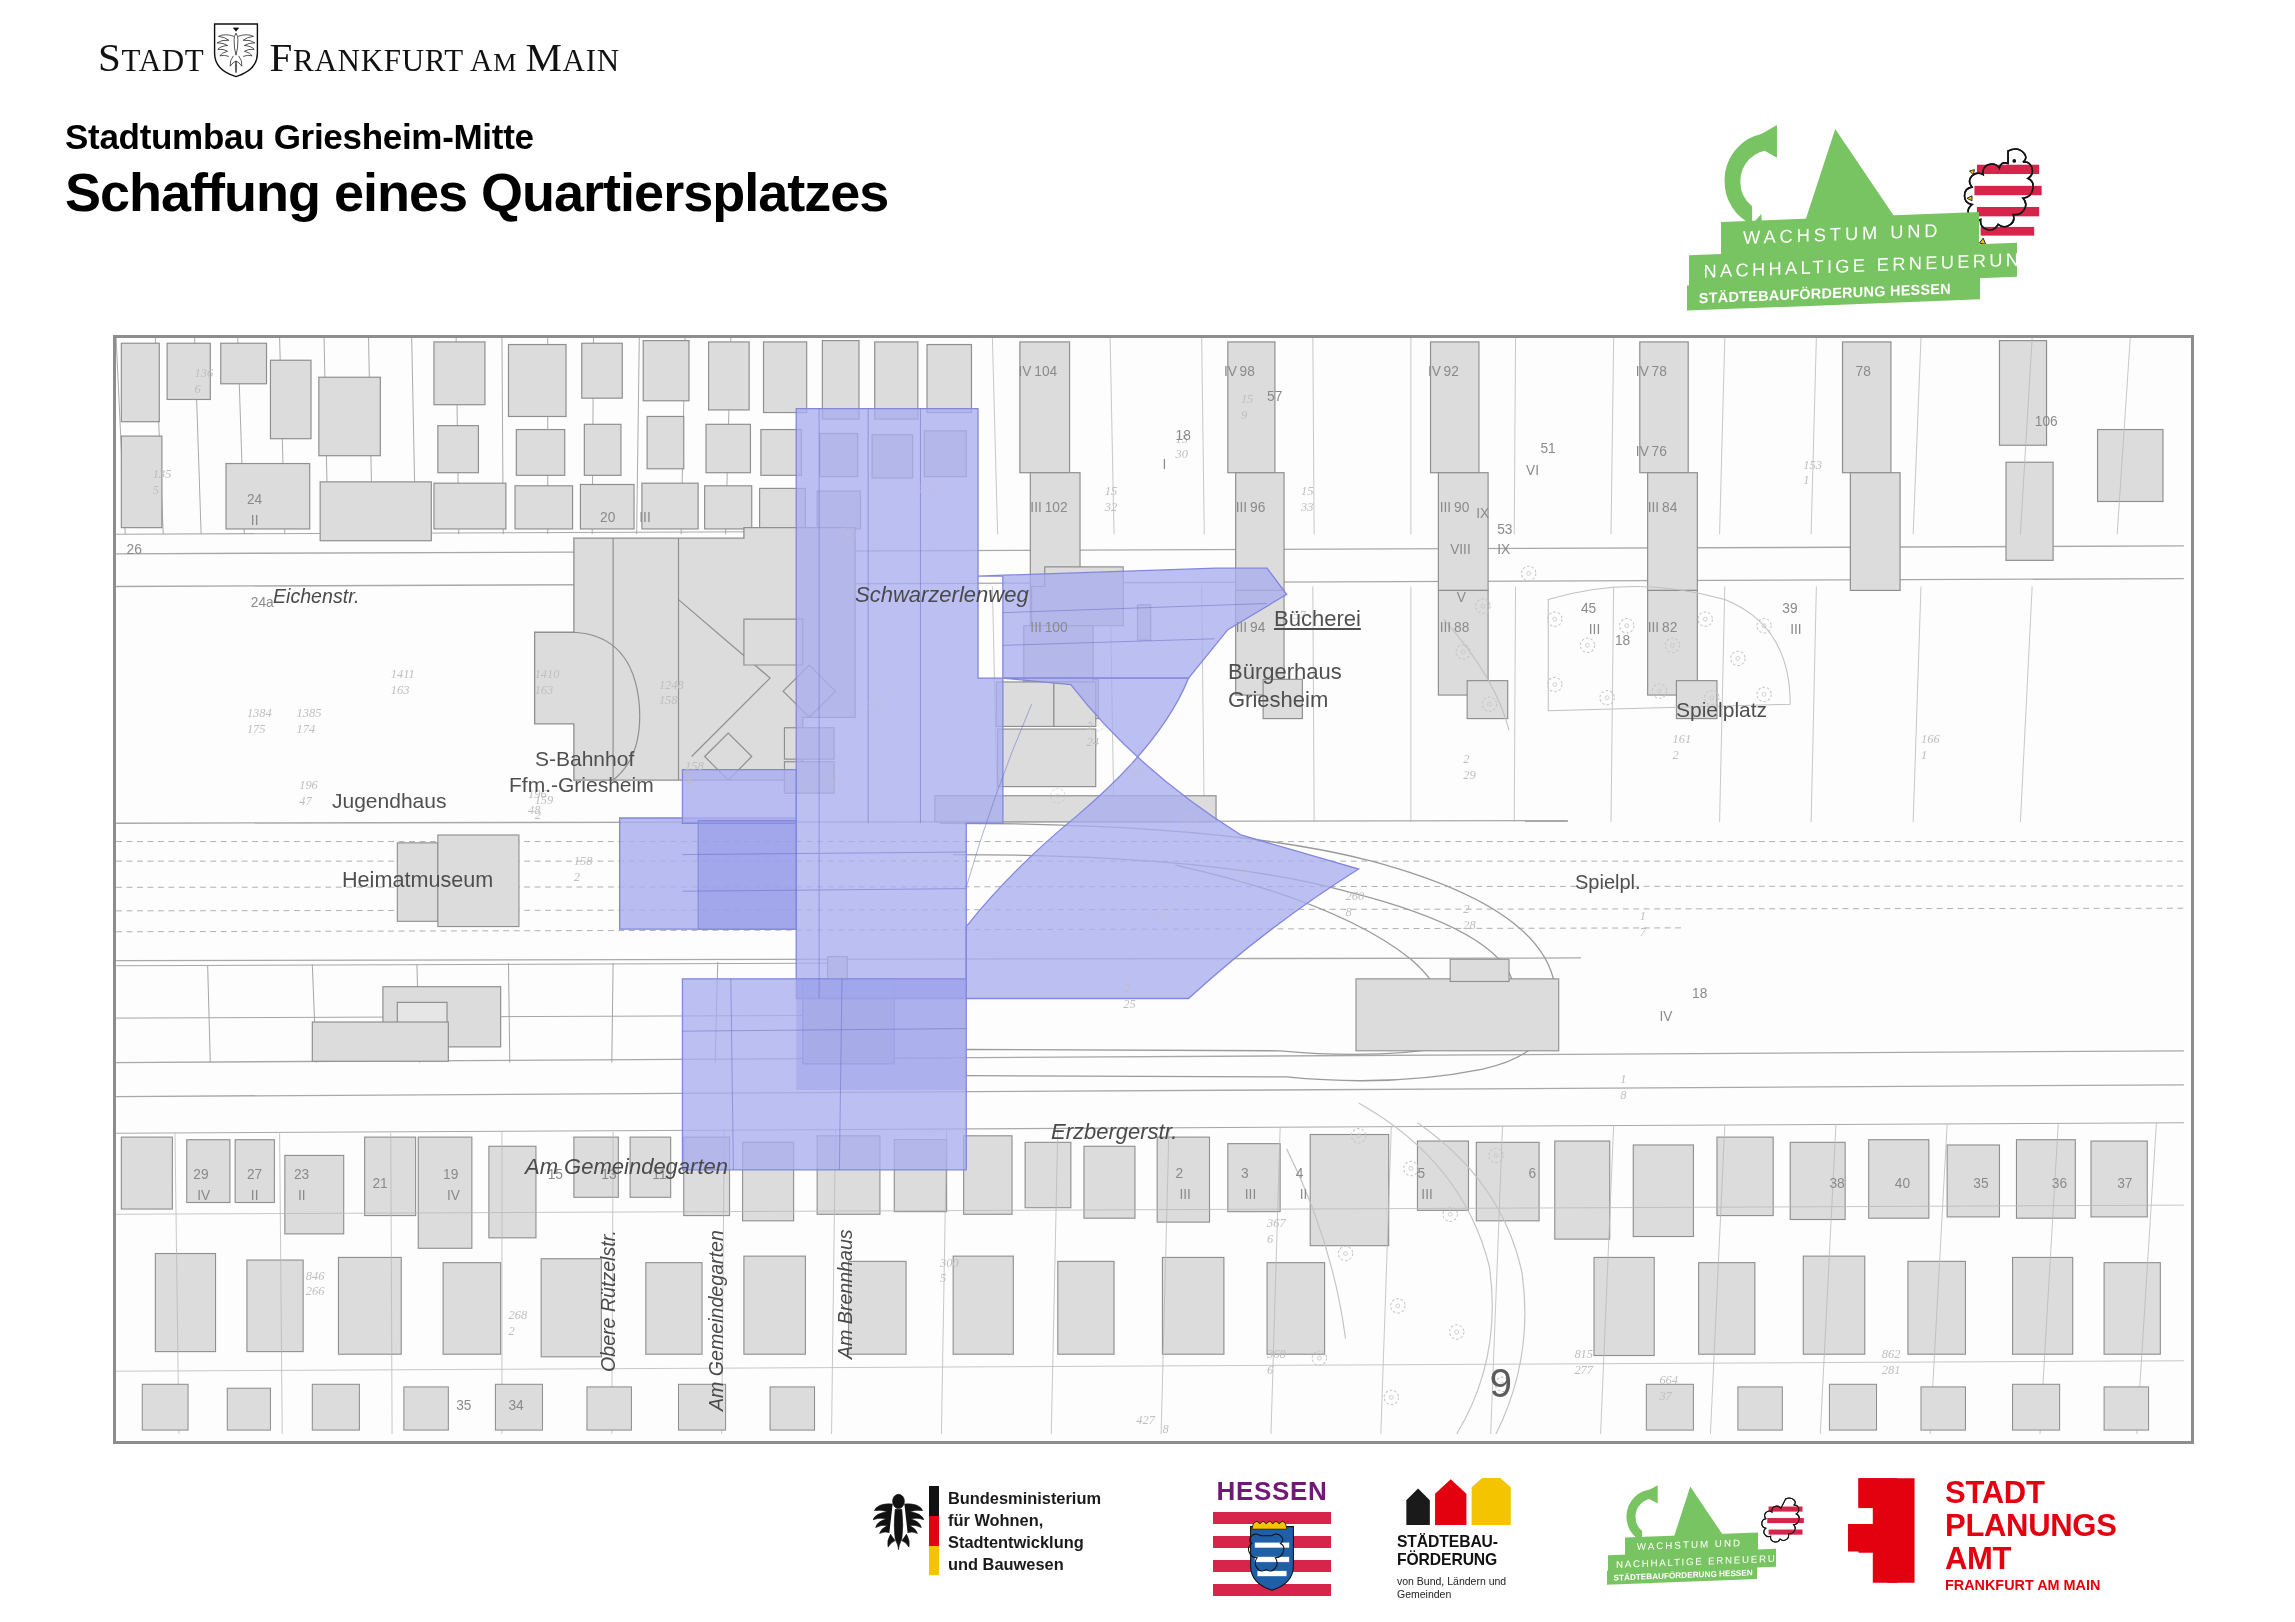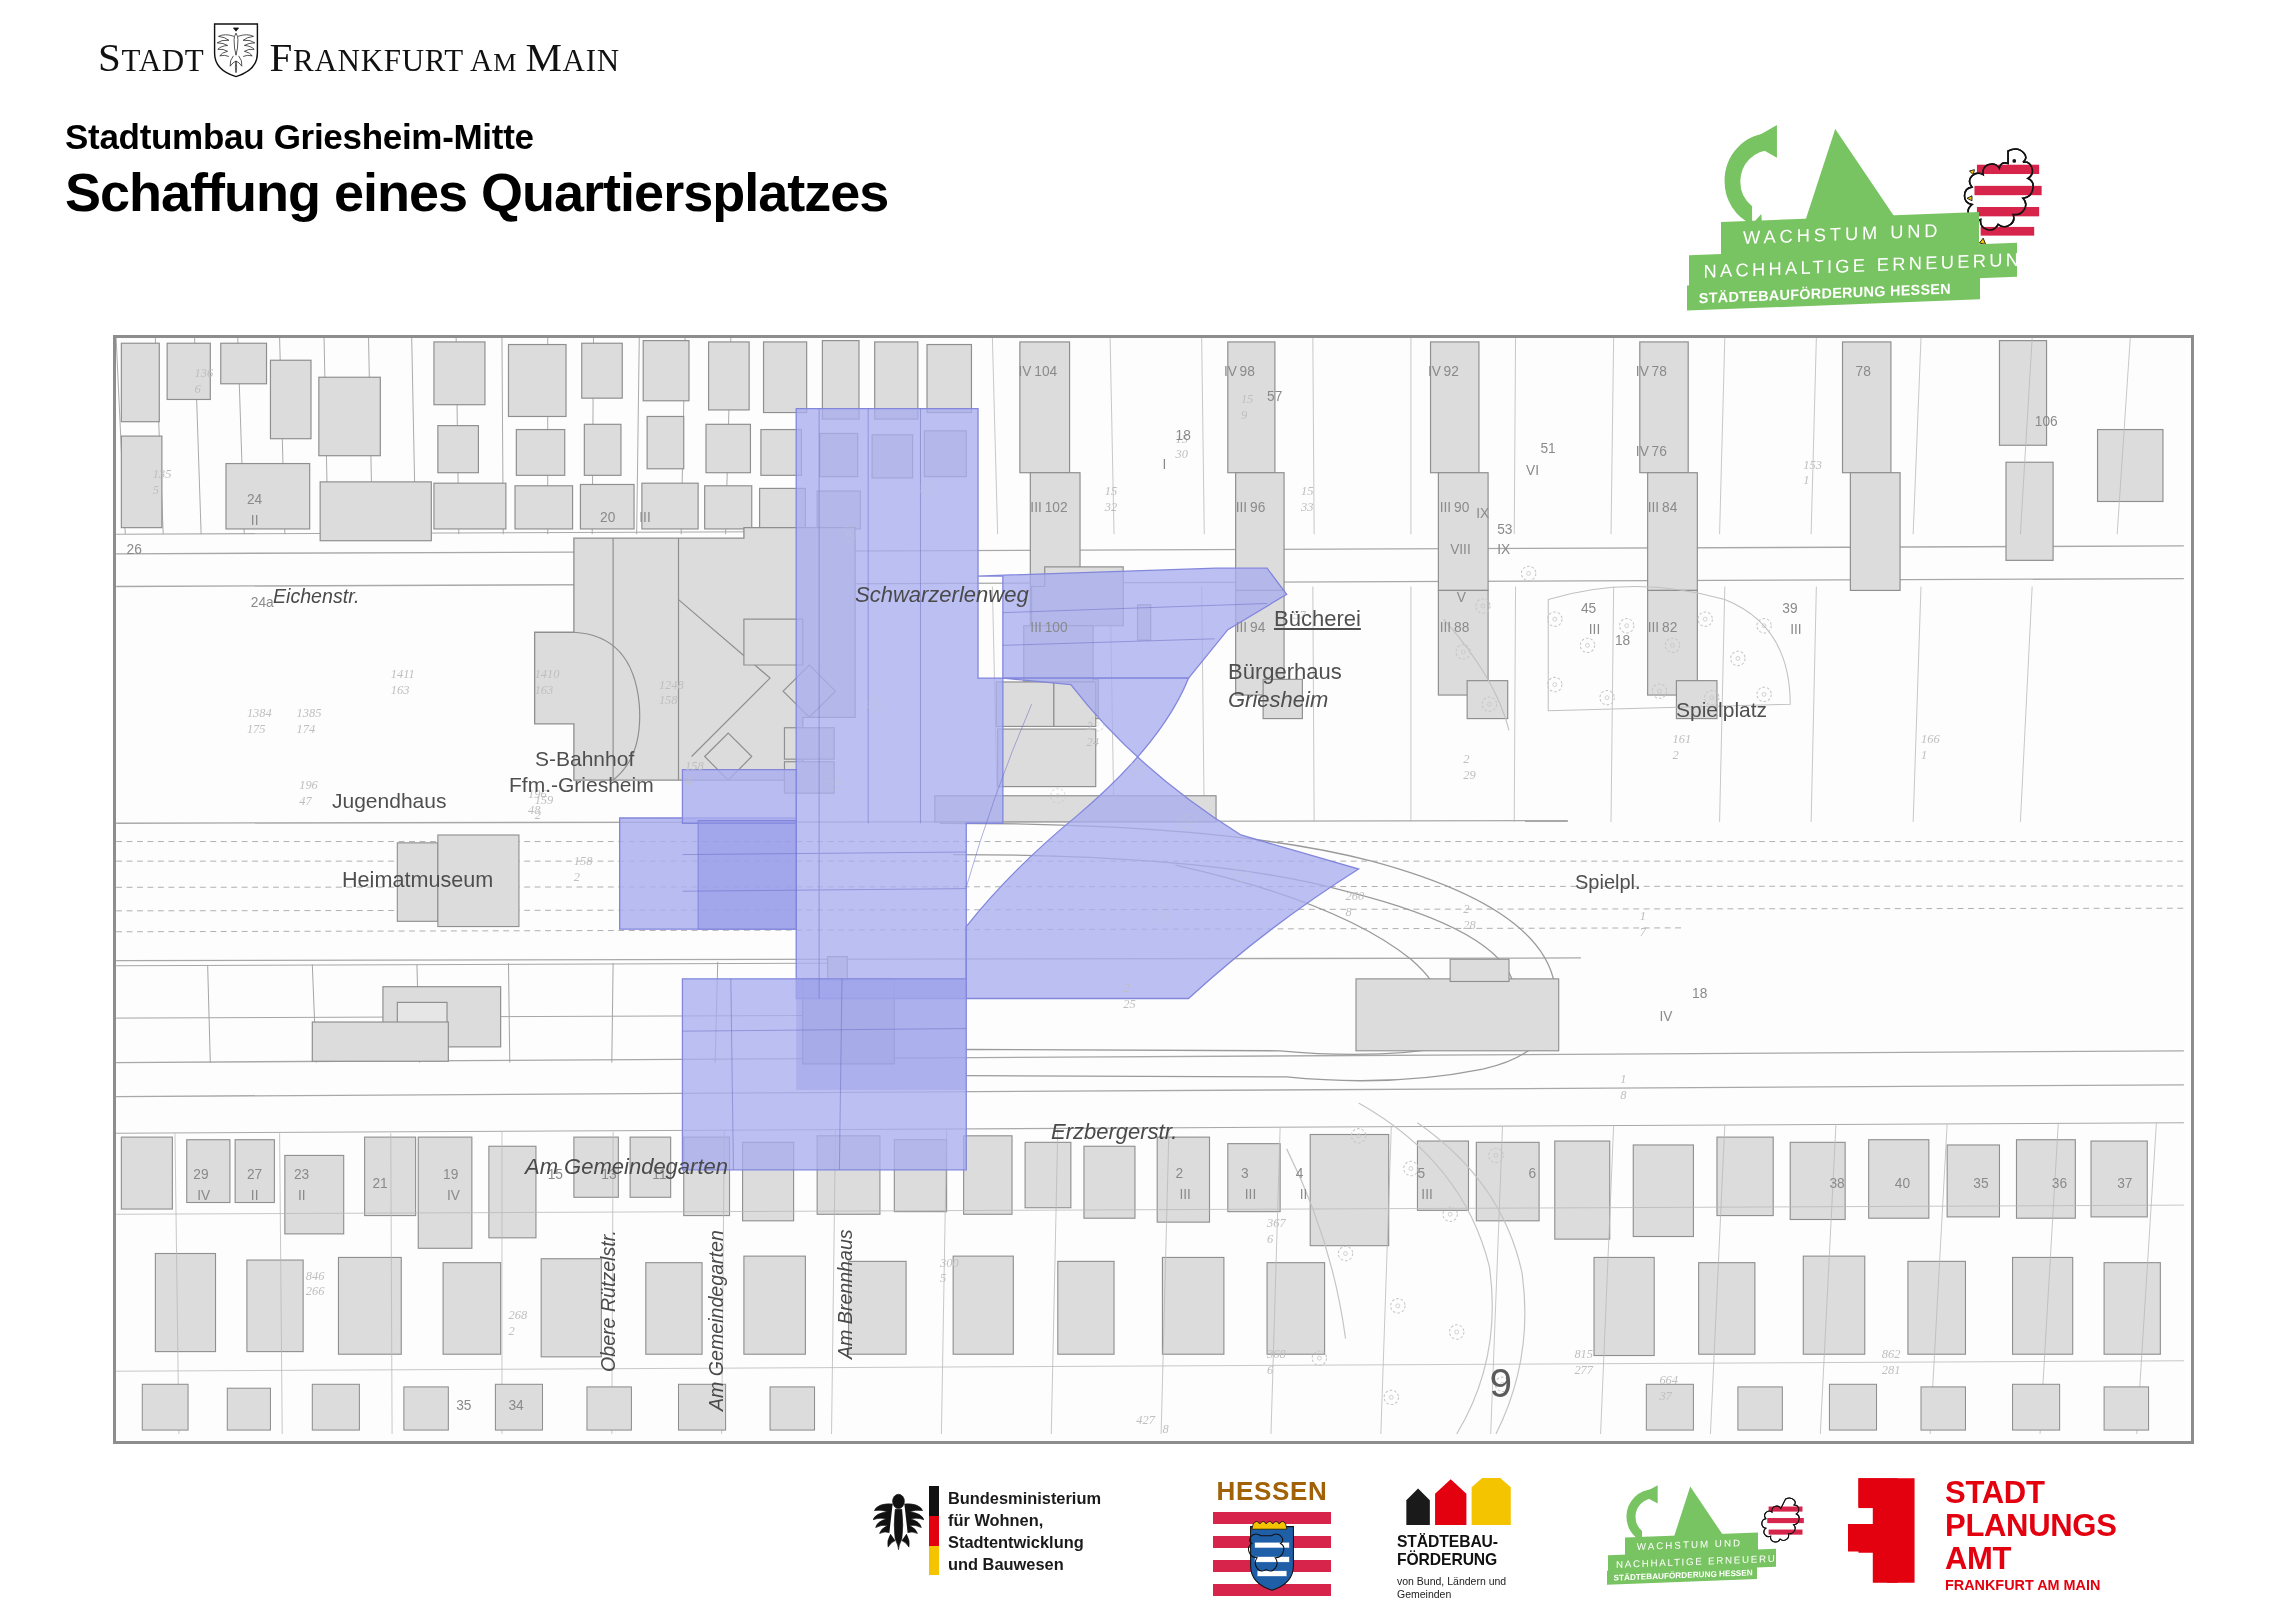--- a/index.html
+++ b/index.html
@@ -47,21 +47,21 @@
 
   
   #footer{position:absolute;left:0;top:1464px;width:1952px;height:158px;}
 
   #bmwsb{position:absolute;left:873px;top:14.4px;width:307px;height:105px;}
   .bmwsb-txt{position:absolute;left:75px;top:9.2px;font-size:16.4px;line-height:1.34;color:#1a1a1a;font-weight:600;}
   .flagbar{position:absolute;left:56px;top:7.9px;width:9.8px;height:89px;}
   .flagbar i{display:block;width:100%;height:33.33%;}
 
   #hessen{position:absolute;left:1213px;top:11.8px;width:118px;height:118px;}
-  #hessen .hs-word{font-size:26px;color:#a16207;font-weight:bold;letter-spacing:0.7px;text-align:center;}
+  #hessen .hs-word{font-size:26px;color:#701a75;font-weight:bold;letter-spacing:0.7px;text-align:center;}
   #hessen .hs-flag{position:relative;margin-top:5.2px;width:118px;height:84px;background:#fff;}
   #hessen .hs-flag .strp{position:absolute;left:0;width:100%;height:14.3%;background:#d6244b;}
 
   #stadtfoerd{position:absolute;left:1397px;top:14.4px;width:157px;height:111px;}
   .sf-houses{position:relative;width:121px;height:47px;margin-left:3.9px;}
   .sf-label{margin-top:7.9px;font-size:15.7px;font-weight:bold;color:#111;line-height:1.15;letter-spacing:-0.1px;}
   .sf-sub{margin-top:5.2px;font-size:10.5px;color:#222;line-height:1.25;}
 
   #wue-footer{position:absolute;left:1613px;top:19.6px;width:206px;height:101px;}
 
@@ -603,21 +603,21 @@
   <span class="mlabel street" style="left:157px;top:247px;">Eichenstr.</span>
   <span class="mlabel street" style="left:739px;top:244px;font-size:22px;">Schwarzerlenweg</span>
   <span class="mlabel street" style="left:935px;top:781px;font-size:22px;">Erzbergerstr.</span>
   <span class="mlabel street" style="left:409px;top:816px;font-size:22px;">Am Gemeindegarten</span>
   <span class="mlabel street rot-90" style="left:481px;top:1034px;font-size:19.6px;">Obere Rützelstr.</span>
   <span class="mlabel street rot-90" style="left:589px;top:1073px;font-size:19.6px;">Am Gemeindegarten</span>
   <span class="mlabel street rot-90" style="left:718px;top:1021px;font-size:19.6px;">Am Brennhaus</span>
 
   <span class="mlabel poi" style="left:1158px;top:268px;font-size:22px;text-decoration:underline;">Bücherei</span>
   <span class="mlabel poi" style="left:1112px;top:321px;font-size:22px;">Bürgerhaus</span>
-  <span class="mlabel poi" style="left:1112px;top:349px;font-size:22px;font-style:italic;">Griesheim</span>
+  <span class="mlabel poi" style="left:1112px;top:349px;font-size:22px;">Griesheim</span>
   <span class="mlabel poi" style="left:1560px;top:360px;font-size:21px;">Spielplatz</span>
   <span class="mlabel poi" style="left:419px;top:409px;font-size:21px;">S-Bahnhof</span>
   <span class="mlabel poi" style="left:393px;top:435px;font-size:21px;">Ffm.-Griesheim</span>
   <span class="mlabel poi" style="left:216px;top:451px;font-size:21px;">Jugendhaus</span>
   <span class="mlabel poi" style="left:226px;top:529px;font-size:21.6px;">Heimatmuseum</span>
   <span class="mlabel poi" style="left:1459px;top:533px;font-size:20px;">Spielpl.</span>
 </div>
 
 <div id="footer">
 

